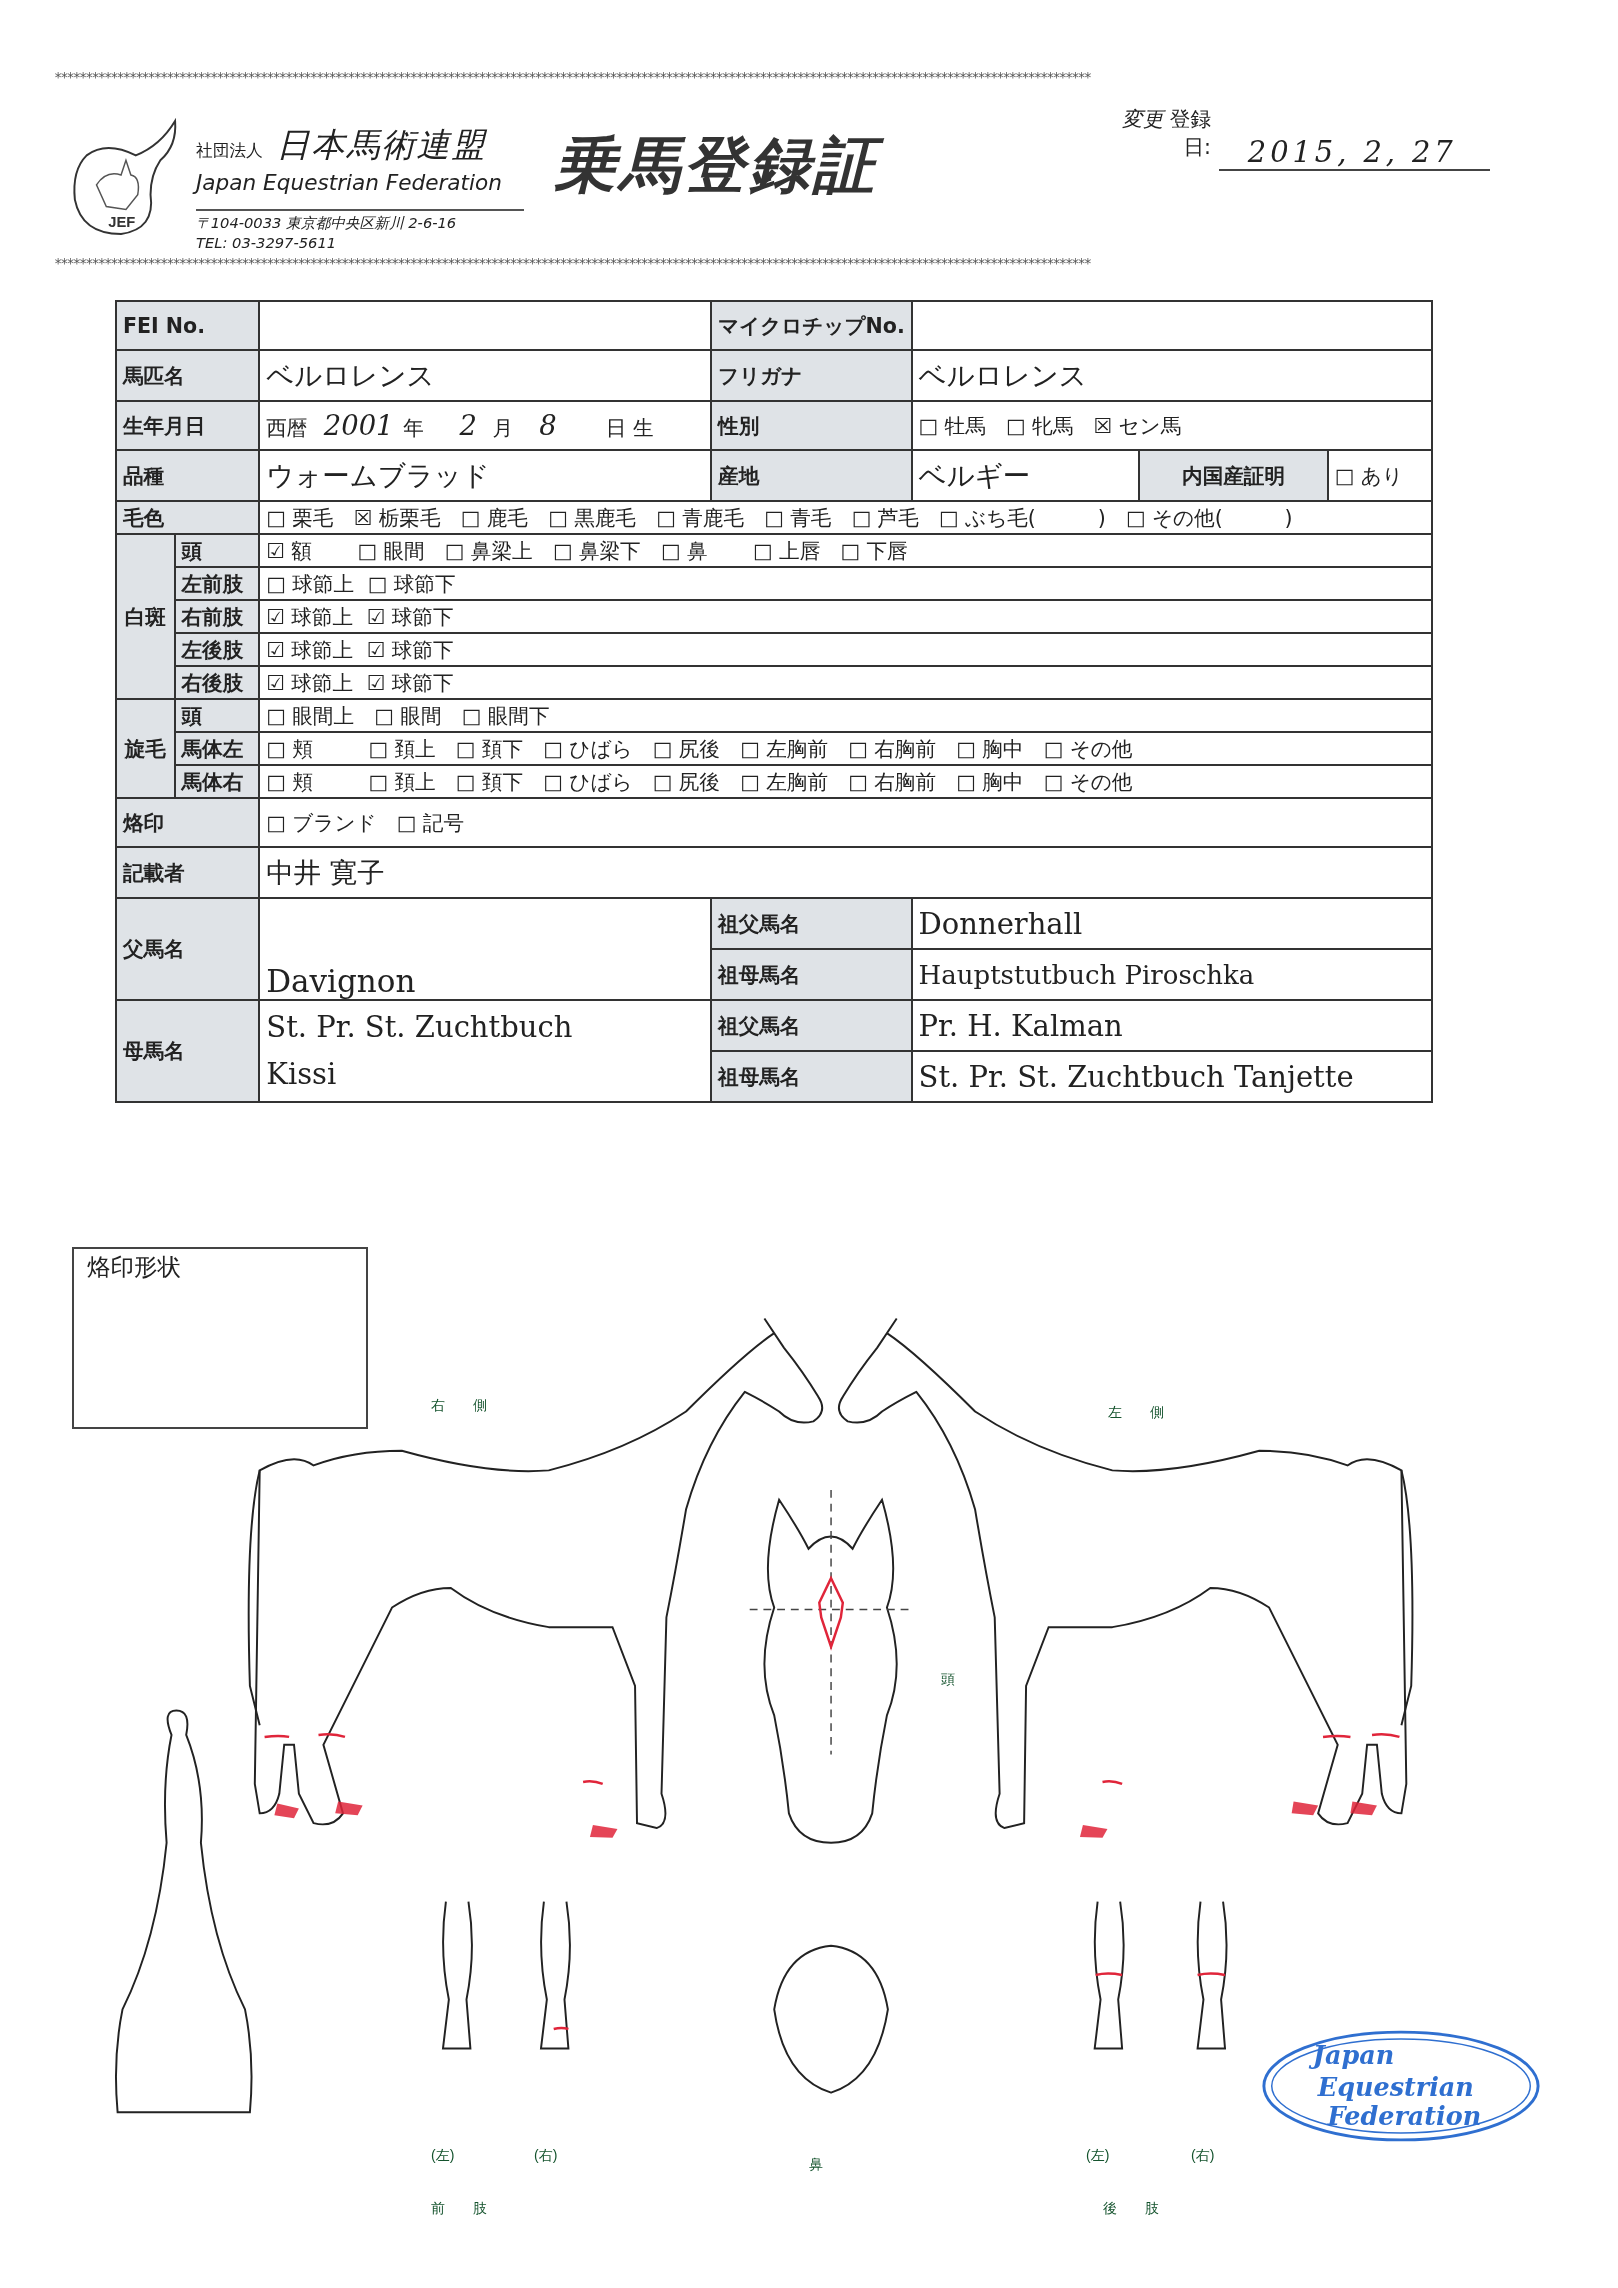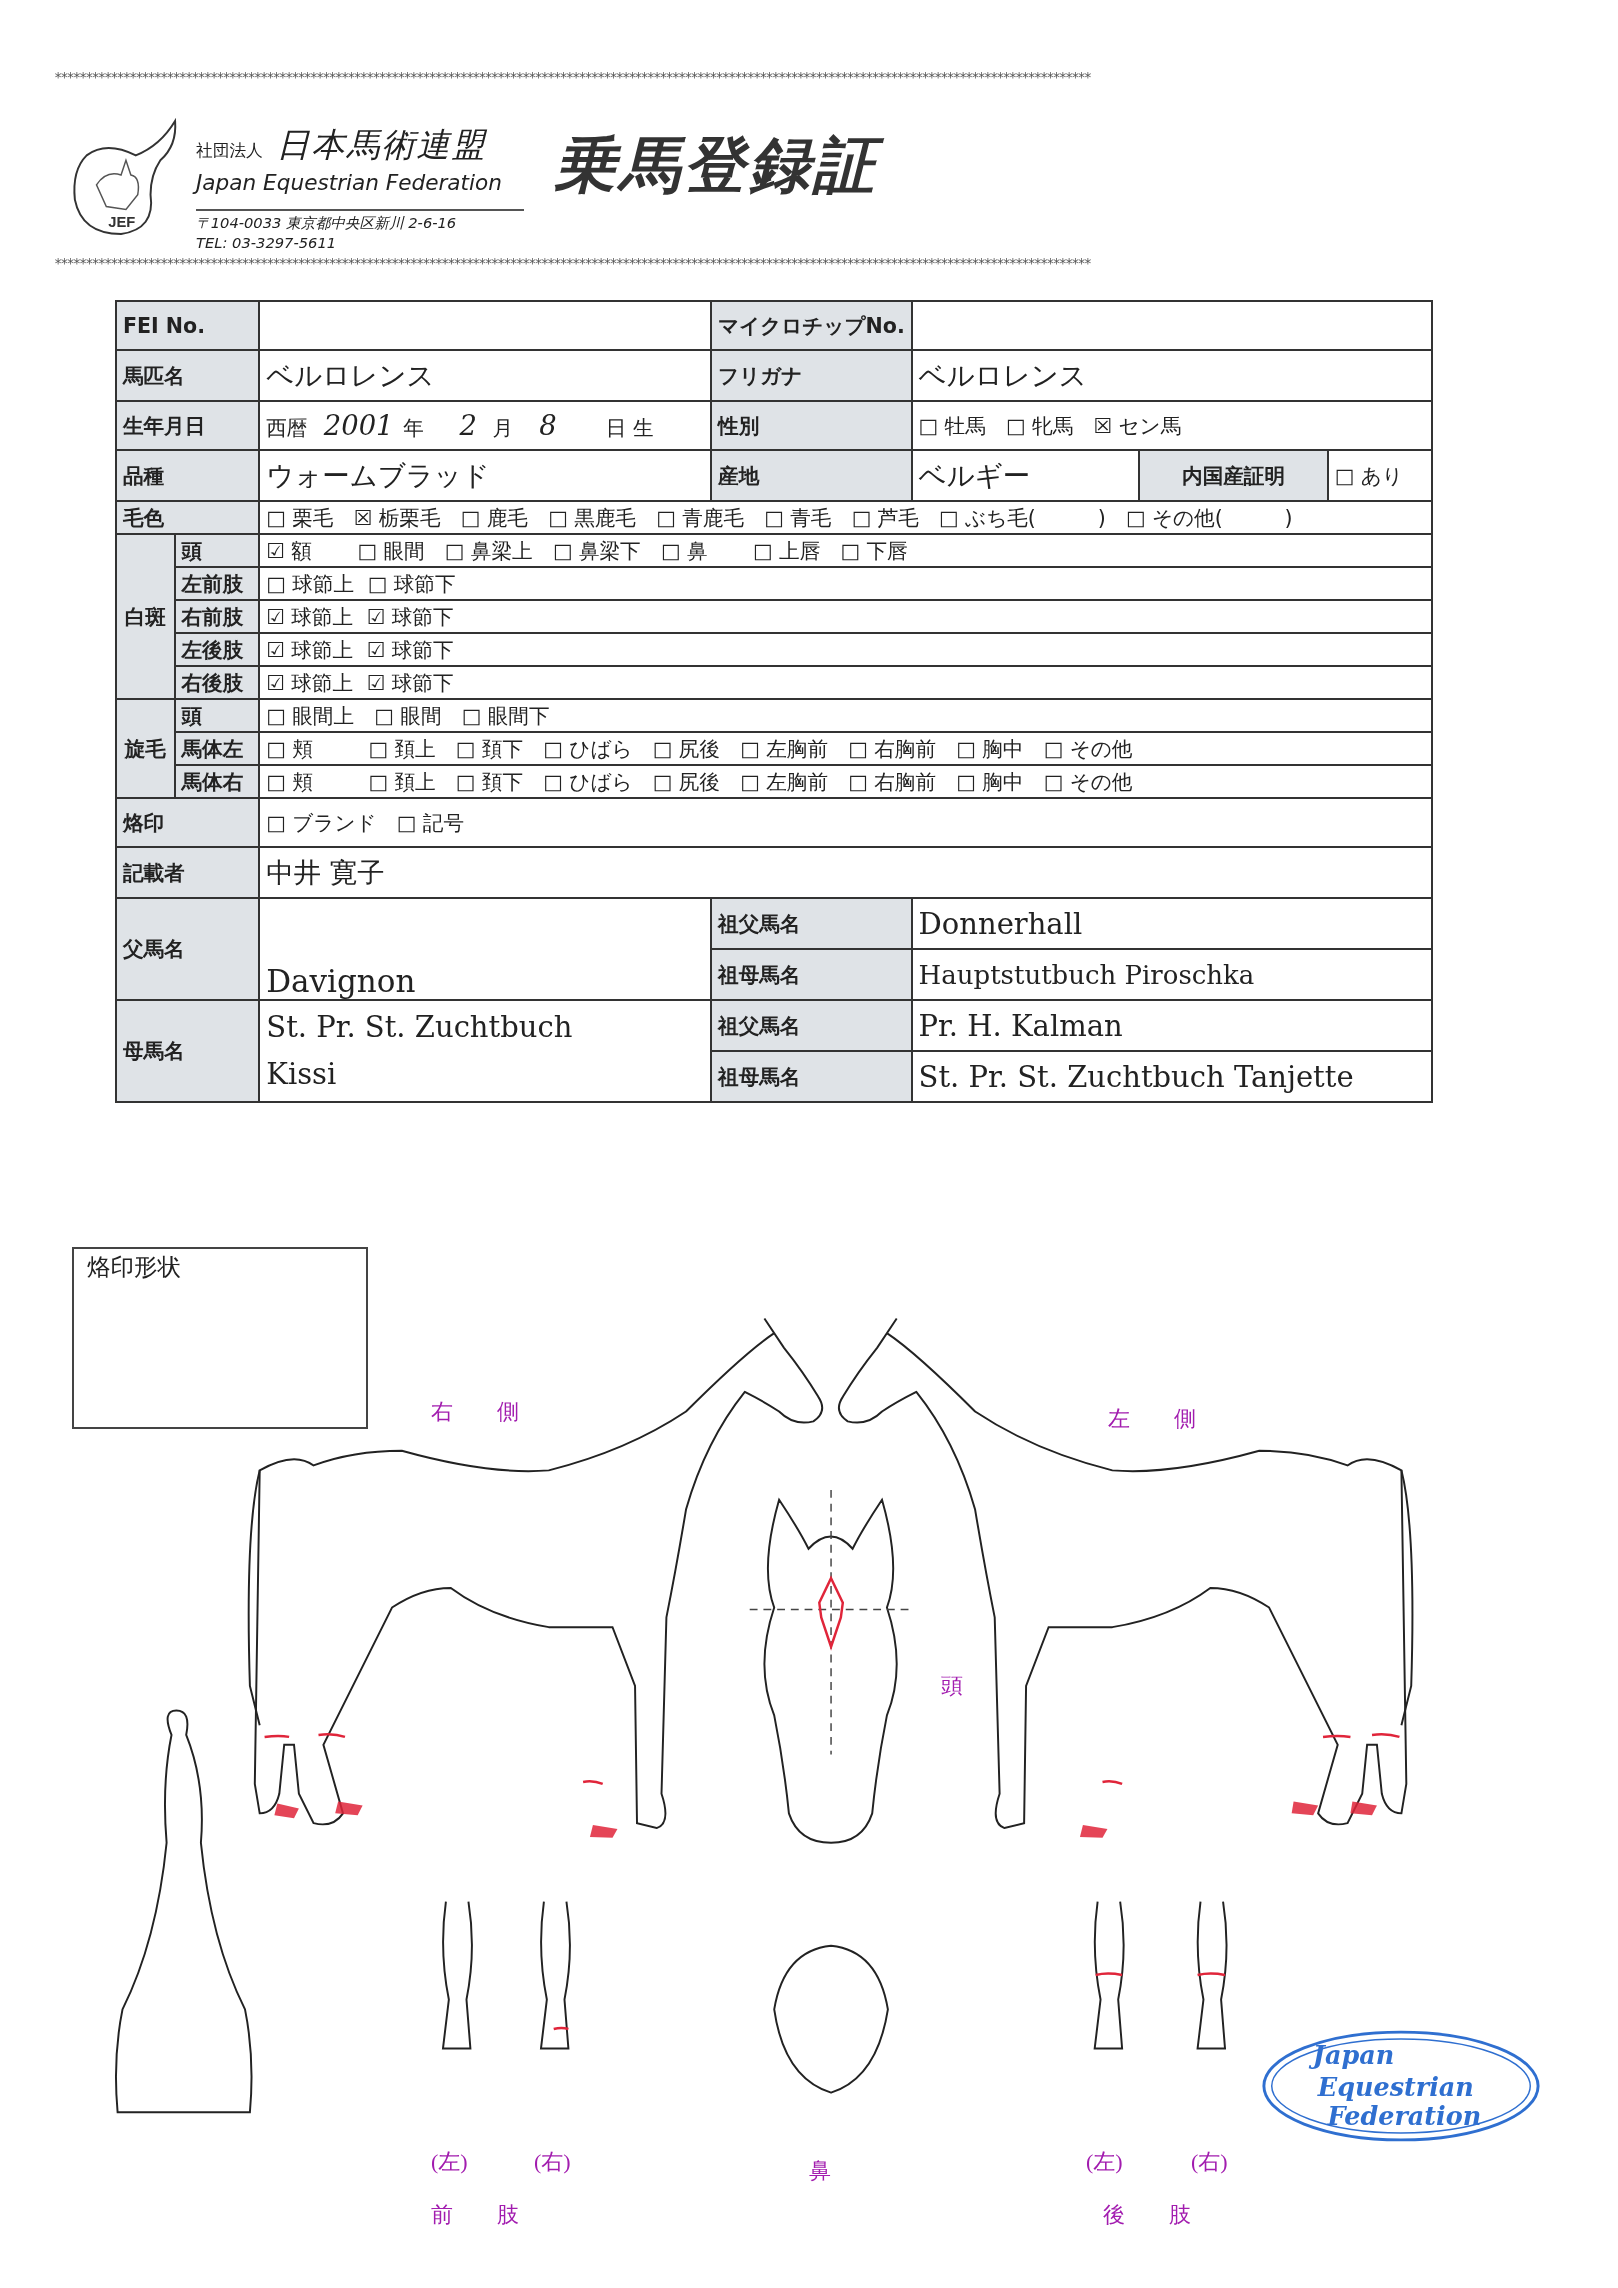--- a/index.html
+++ b/index.html
@@ -20,21 +20,21 @@
   .regdate{font-size:29px;font-style:italic;color:#222;letter-spacing:3.9px;font-family:"DejaVu Serif",serif;}
   table.form{position:absolute;left:115px;top:300px;width:1318px;border-collapse:collapse;font-size:20.6px;}
   table.form td{border:2px solid #333;padding:0 5.9px;height:31px;vertical-align:middle;white-space:nowrap;}
   td.h{background:#dfe3e7;font-weight:bold;color:#222;}
   td.hw{font-family:"DejaVu Serif",serif;font-size:27.4px;color:#222;}
   .hand{font-family:"DejaVu Serif",serif;font-style:italic;}
   .cb{display:inline-block;margin-right:13.7px;}
   .blue{color:#1a3a8a;}
   .brandbox{position:absolute;left:72px;top:1247px;width:292px;height:178px;border:2px solid #444;}
   .brandbox span{position:absolute;left:13px;top:2px;font-size:23.5px;}
-  .diag-lbl{position:absolute;font-size:22px;font-family:Liberation Serif, serif;color:#a21caf;}
+  .diag-lbl{position:absolute;font-size:14px;font-family:Liberation Sans, sans-serif;color:#14532d;}
   svg.drawing{position:absolute;left:0;top:0;}
   .stamp{position:absolute;left:1259px;top:2027px;width:284px;height:118px;}
 </style>
 </head>
 <body>
 
 <div class="stars" style="top:71px">**********************************************************************************************************************************************************************</div>
 <div class="stars" style="top:257px">**********************************************************************************************************************************************************************</div>
 
 <svg class="logo" viewBox="0 0 115 125">
@@ -46,20 +46,26 @@
 <div class="org">
   <div><span class="jp1">社団法人</span><span class="jp2">日本馬術連盟</span></div>
   <div class="en">Japan Equestrian Federation</div>
   <div class="addr">〒104-0033 東京都中央区新川 2-6-16</div>
   <div class="addr">TEL: 03-3297-5611</div>
 </div>
 
 <div class="title">乗馬登録証</div>
 
 <div class="regbox">
+  <div class="regrow">
+    <span class="lbl"><span class="hand">変更</span> <span>登録日:</span></span>
+    <span class="val">
+        <span class="regdate">2015, 2, 27</span>
+      </span>
+  </div>
 </div>
 
 <table class="form">
   <colgroup>
     <col style="width:59px">
       <col style="width:86px">
       <col style="width:458px">
       <col style="width:186px">
       <col style="width:232px">
       <col style="width:192px">

